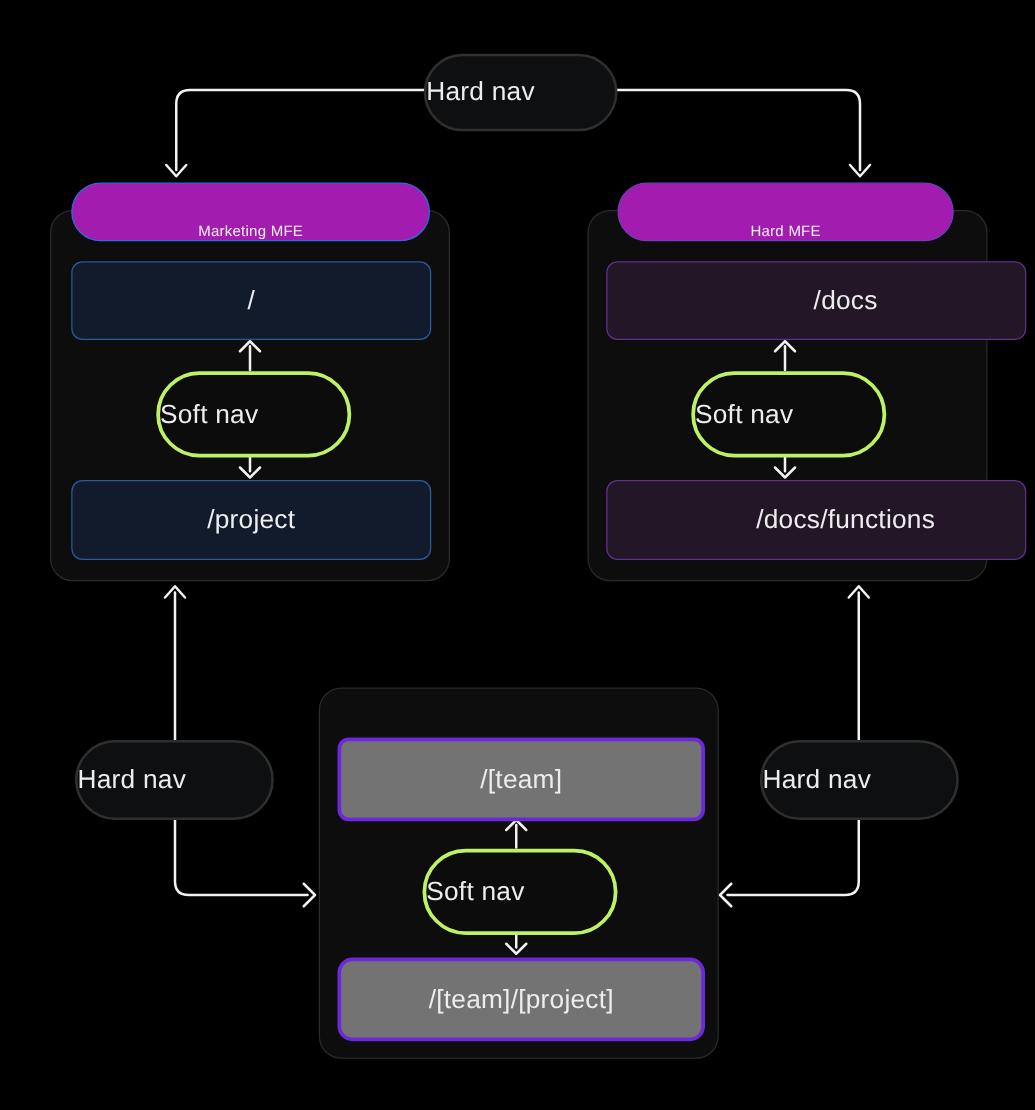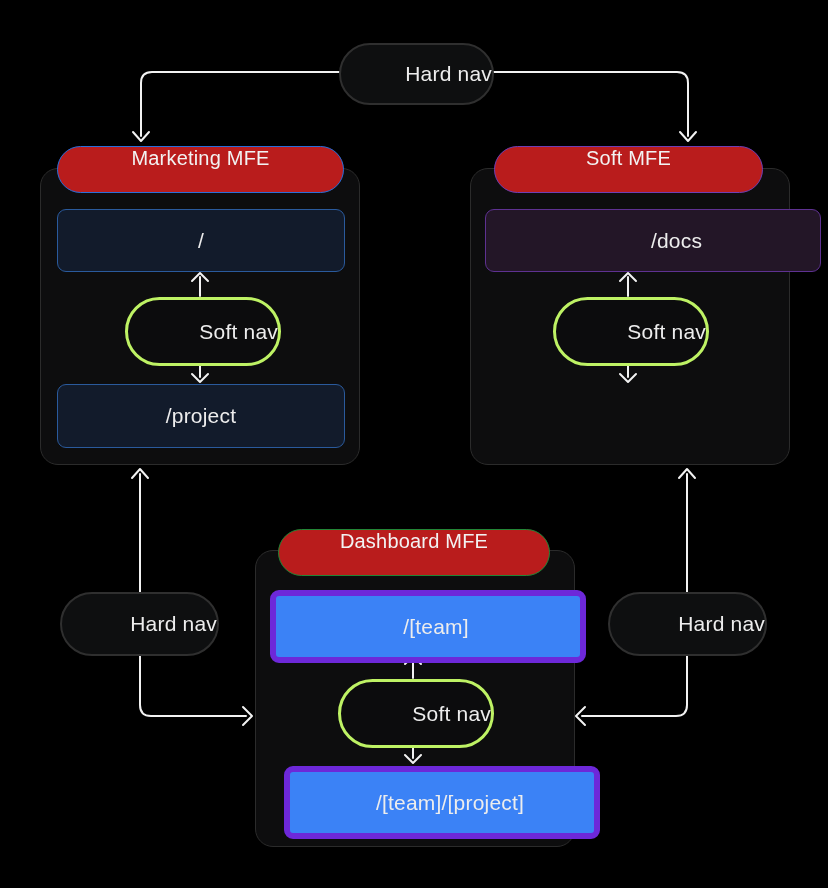--- a/index.html
+++ b/index.html
@@ -9,39 +9,39 @@
     -webkit-font-smoothing:antialiased;
   }
   .connectors{position:absolute;left:0;top:0;z-index:2;pointer-events:none;}
   .connectors path{stroke:#f2f2f2;stroke-width:2;fill:none;stroke-linecap:round;stroke-linejoin:round;}
 
   .zone{
     position:absolute;z-index:1;
     background:#0d0d0e;border:1px solid #2b2b2b;border-radius:18px;
   }
   .pill{
-    position:absolute;z-index:3;display:flex;align-items:center;justify-content:flex-end;
+    position:absolute;z-index:3;display:flex;align-items:center;justify-content:flex-start;
     border-radius:999px;color:#ededed;font-size:21px;letter-spacing:.2px;background:#0e0f10;
   }
   .pill.hard{border:2px solid #2f2f2f;}
   .pill.soft{border:3px solid #bef264;background:#0c0c0d;}
   .zone-title{
-    position:absolute;z-index:4;display:flex;align-items:flex-start;justify-content:center;
-    border-radius:999px;background:#b91c1c;color:#f2f2f2;font-size:20px;letter-spacing:.2px;
+    position:absolute;z-index:4;display:flex;align-items:flex-end;justify-content:center;
+    border-radius:999px;background:#a21caf;color:#f2f2f2;font-size:12px;letter-spacing:.2px;
   }
   .zone-title.blue{border:1.5px solid #2a6fdb;}
   .zone-title.purple{border:1.5px solid #6f3fb5;}
   .zone-title.green{border:1.5px solid #228636;}
   .route{
     position:absolute;z-index:3;display:flex;align-items:center;justify-content:center;
     border-radius:9px;color:#ededed;font-size:21px;letter-spacing:.2px;
   }
   .route.blue{background:#121b2b;border:1px solid #2a5a9c;}
   .route.purple{background:#231627;border:1px solid #5e3191;padding-left:47px;}
-  .route.green{background:#3b82f6;border:6px solid #6d28d9;padding-left:16px;}
+  .route.green{background:#737373;border:3px solid #6d28d9;}
 </style>
 </head>
 <body>
 
 <div class="canvas">
 
   <svg class="connectors" width="828" height="888" viewBox="0 0 828 888" aria-hidden="true">
     <path d="M339,72 H152 Q141,72 141,83 V136"></path>
     <path d="M133,132 L141,141 L149,132"></path>
     <path d="M490,72 H677 Q688,72 688,83 V136"></path>
@@ -76,44 +76,44 @@
   </div>
   <div class="pill soft" style="left:125px;top:297px;width:150px;height:63px;">
     <span>Soft nav</span>
   </div>
   <div class="route blue" style="left:57px;top:384px;width:286px;height:62px;">
     <span>/project</span>
   </div>
 
   <div class="zone" style="left:470px;top:168px;width:318px;height:295px;"></div>
   <div class="zone-title purple" style="left:494px;top:146px;width:267px;height:45px;">
-    <span>Soft MFE</span>
+    <span>Hard MFE</span>
   </div>
   <div class="route purple" style="left:485px;top:209px;width:287px;height:61px;">
     <span>/docs</span>
   </div>
   <div class="pill soft" style="left:553px;top:297px;width:150px;height:63px;">
     <span>Soft nav</span>
+  </div>
+  <div class="route purple" style="left:485px;top:384px;width:287px;height:62px;">
+    <span>/docs/functions</span>
   </div>
 
   <div class="pill hard" style="left:60px;top:592px;width:155px;height:60px;">
     <span>Hard nav</span>
   </div>
 
   <div class="pill hard" style="left:608px;top:592px;width:155px;height:60px;">
     <span>Hard nav</span>
   </div>
 
   <div class="zone" style="left:255px;top:550px;width:318px;height:295px;"></div>
-  <div class="zone-title green" style="left:278px;top:529px;width:270px;height:45px;">
-    <span>Dashboard MFE</span>
-  </div>
   <div class="route green" style="left:270px;top:590px;width:288px;height:61px;">
     <span>/[team]</span>
   </div>
   <div class="pill soft" style="left:338px;top:679px;width:150px;height:63px;">
     <span>Soft nav</span>
   </div>
-  <div class="route green" style="left:284px;top:766px;width:288px;height:61px;">
+  <div class="route green" style="left:270px;top:766px;width:288px;height:61px;border-radius:12px;">
     <span>/[team]/[project]</span>
   </div>
 
 </div>
 
 </body></html>

